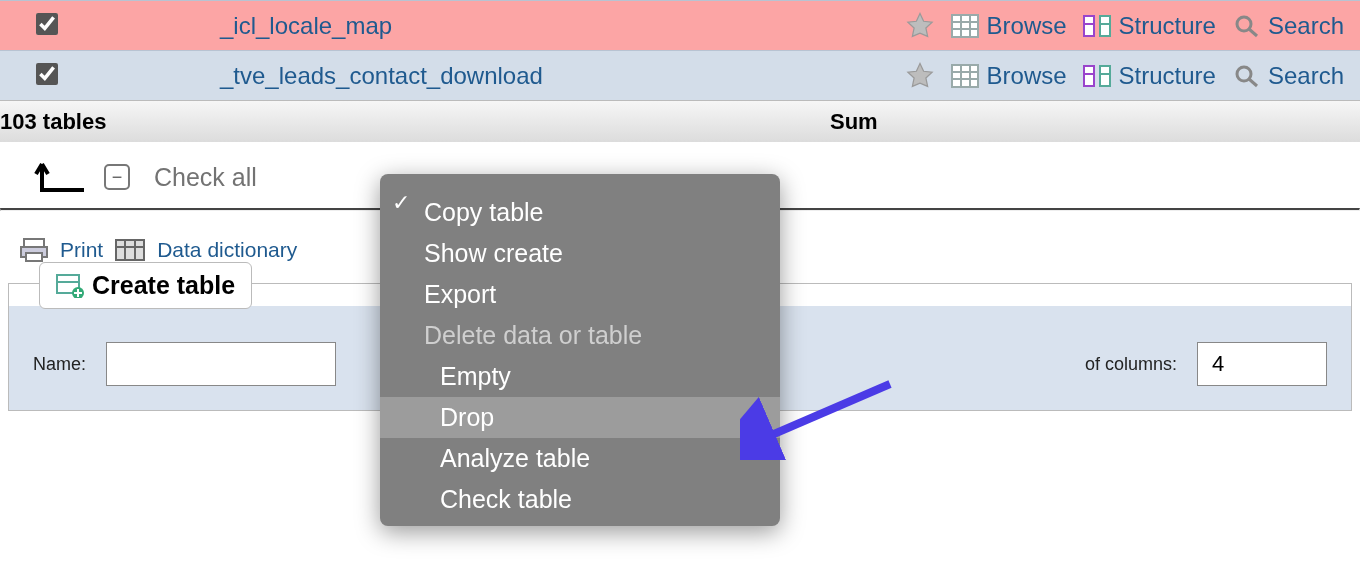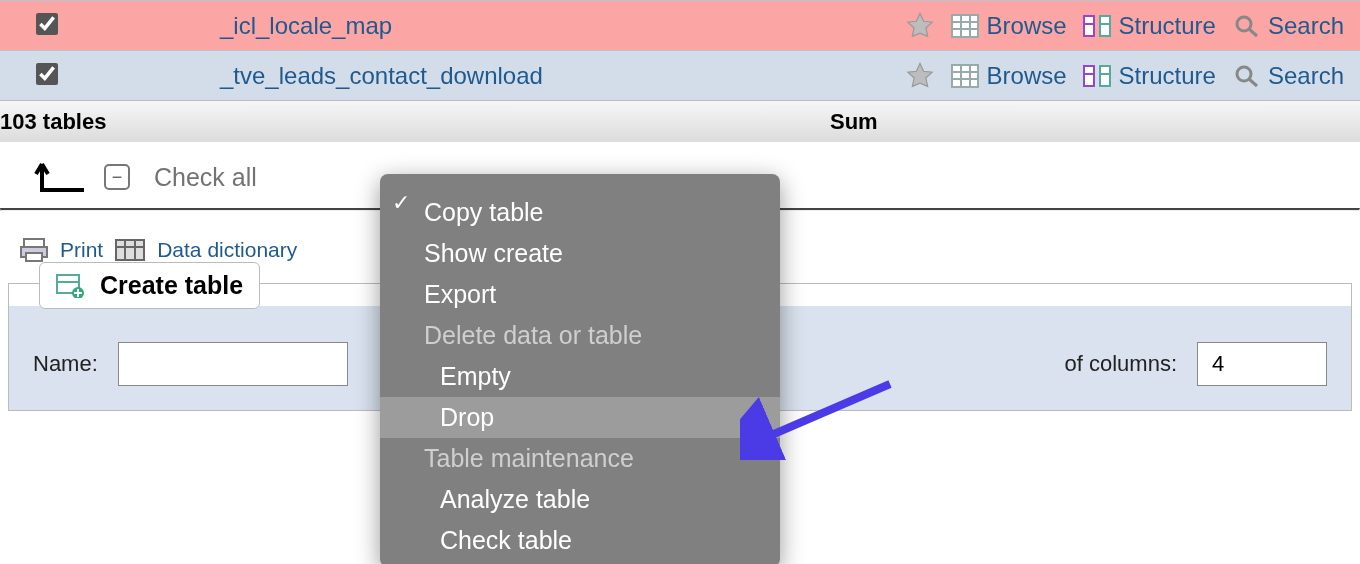--- a/index.html
+++ b/index.html
@@ -58,29 +58,29 @@
   .util-link { color: #1f5a8f; text-decoration: none; display: flex; align-items: center; gap: 12px; font-size: 21px; }
 
   .create-panel {
     border: 1px solid #bbb;
     margin: 0 8px;
     position: relative;
   }
   .create-btn {
     position: absolute; top: -22px; left: 30px;
     background: #fff; border: 1px solid #bbb; border-radius: 6px;
-    display: flex; align-items: center; gap: 16px; padding: 8px 16px; font-size: 25px; font-weight: 700;
+    display: flex; align-items: center; gap: 8px; padding: 8px 16px; font-size: 25px; font-weight: 700;
   }
   .create-body {
     background: #d9e2ee;
     padding: 36px 24px 24px 24px;
     display: flex; align-items: center; gap: 20px;
     margin-top: 22px;
   }
-  .create-body label { font-size: 22px; color: #222; }
+  .create-body label { font-size: 18px; color: #222; }
   .create-body input { height: 44px; font-size: 22px; border: 1px solid #888; }
   .name-input { width: 230px; }
   .col-gap { flex: 1; }
   .col-label { margin-left: auto; }
   .num-input { width: 130px; padding-left: 14px; }
 
   
   .dropdown {
     position: absolute;
     left: 380px;
@@ -285,21 +285,20 @@
 <div class="dropdown">
   <div class="dd-item opt">
     <span class="dd-check">✓</span>
   </div>
   <div class="dd-item opt">Copy table</div>
   <div class="dd-item opt">Show create</div>
   <div class="dd-item opt">Export</div>
   <div class="dd-header">Delete data or table</div>
   <div class="dd-item opt sub">Empty</div>
   <div class="dd-item opt sub highlight">Drop</div>
-  <div class="dd-header">Table maintenance</div>
   <div class="dd-item opt sub">Analyze table</div>
   <div class="dd-item opt sub">Check table</div>
 </div>
 
 <div class="annot-arrow">
   <svg width="160" height="80" viewBox="0 0 160 80">
     <defs>
       <marker id="ah" markerWidth="10" markerHeight="10" refX="2" refY="5" orient="auto">
         <path d="M0,0 L0,10 L10,5 z" fill="#4b3be6"></path>
       </marker>

